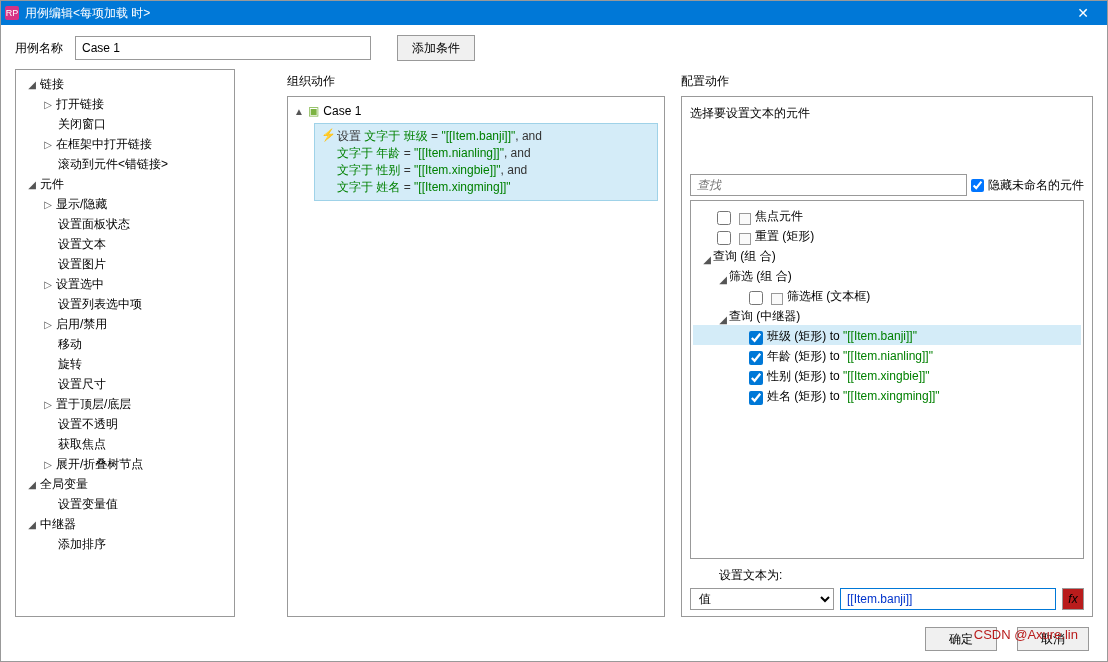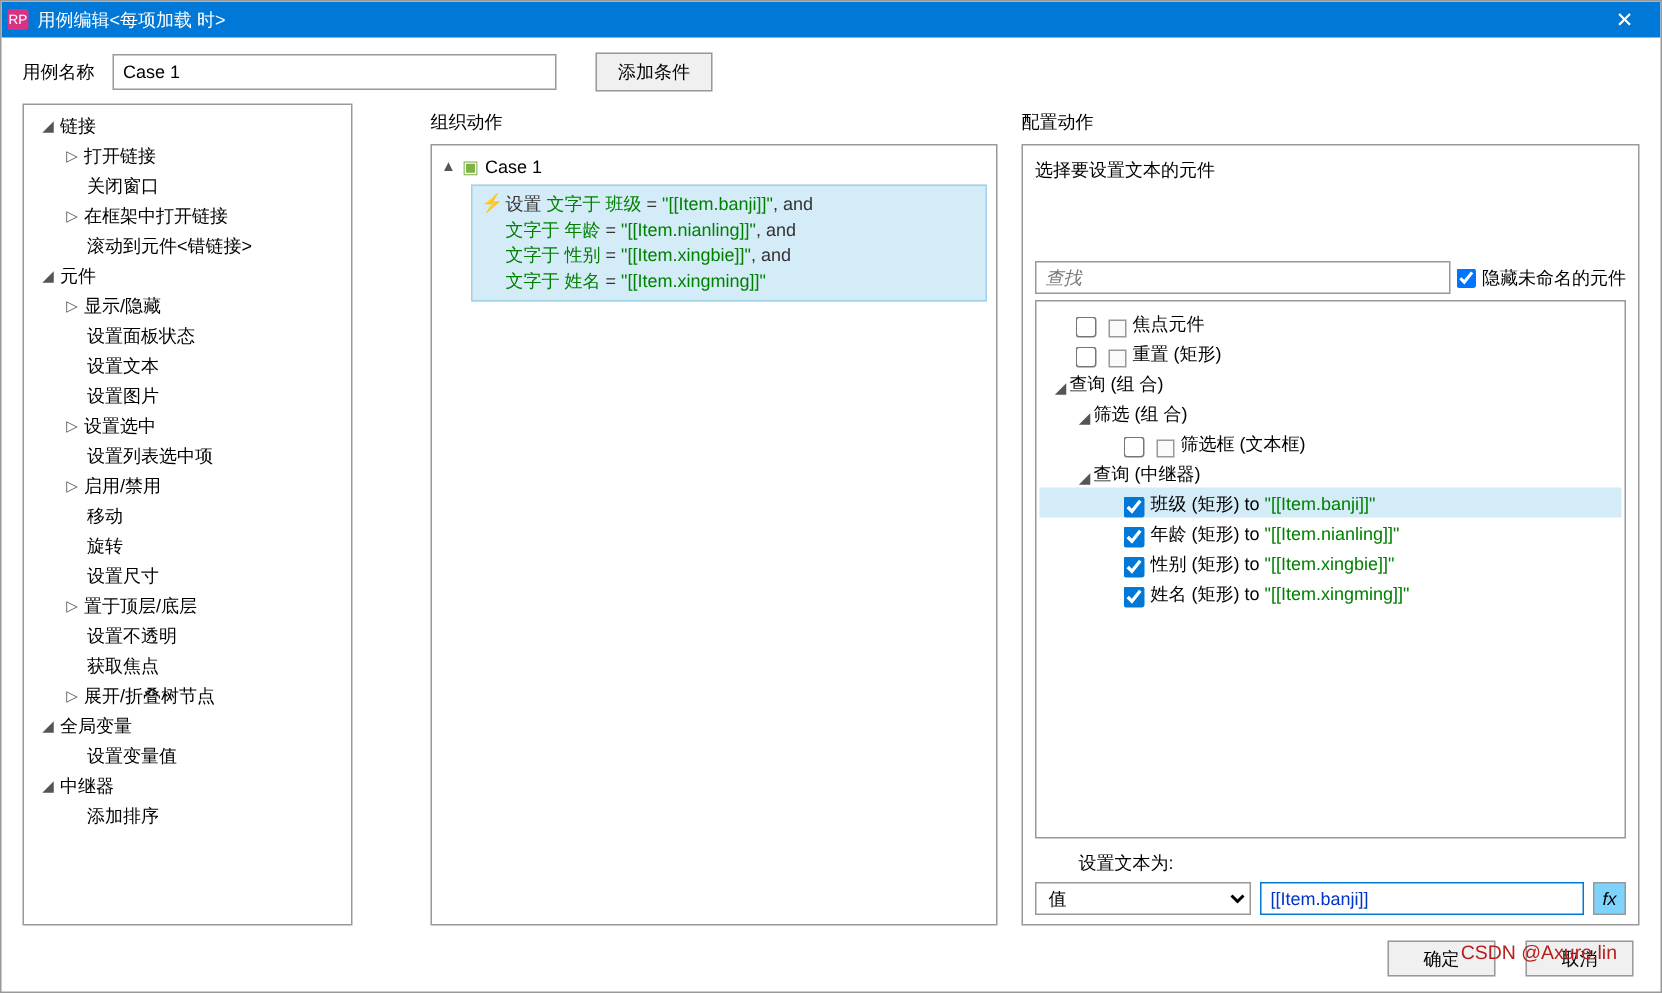--- a/index.html
+++ b/index.html
@@ -49,21 +49,21 @@
 .enode.sel { background:#d4ecf8; }
 .enode .caret { width:12px; font-size:10px; color:#555; text-align:center;}
 .enode .cb { width:14px; height:14px; margin:0 4px; accent-color:#0078d7;}
 .enode .geom { width:12px; height:12px; border:1px solid #999; margin:0 4px; background:#fafafa;}
 .ei1 { padding-left:8px; } .ei2 { padding-left:24px; } .ei3 { padding-left:40px; }
 .green2 { color:#008000; }
 .set-row { display:flex; align-items:center; gap:6px; margin-top:auto;}
 .set-label-row { padding-bottom:4px;margin-left:29px; }
 .val-select { width:144px; height:22px; border:1px solid #999; background:#fff; padding:0 4px;}
 .val-input { flex:1; height:22px; border:1px solid #0078d7; padding:0 6px; color:#0033cc; }
-.fx-btn { width:22px; height:22px; border:1px solid #999; background:#7dd3fc; font-style:italic; cursor:pointer;}
+.fx-btn { width:22px; height:22px; border:1px solid #999; background:#b91c1c; font-style:italic; cursor:pointer;}
 .footer { display:flex; justify-content:flex-end; gap:20px; padding:10px 18px; }
 .footer button { width:72px; height:24px; border:1px solid #999; background:#f0f0f0; cursor:pointer;}
 .watermark { position:absolute; right:30px; bottom:20px; color:#b91c1c; font-size:13px; pointer-events:none;}
 </style>
 </head>
 <body>
 
 <div class="titlebar">
   <div class="app-icon">RP</div>
   <div class="title">用例编辑&lt;每项加载 时&gt;</div>

